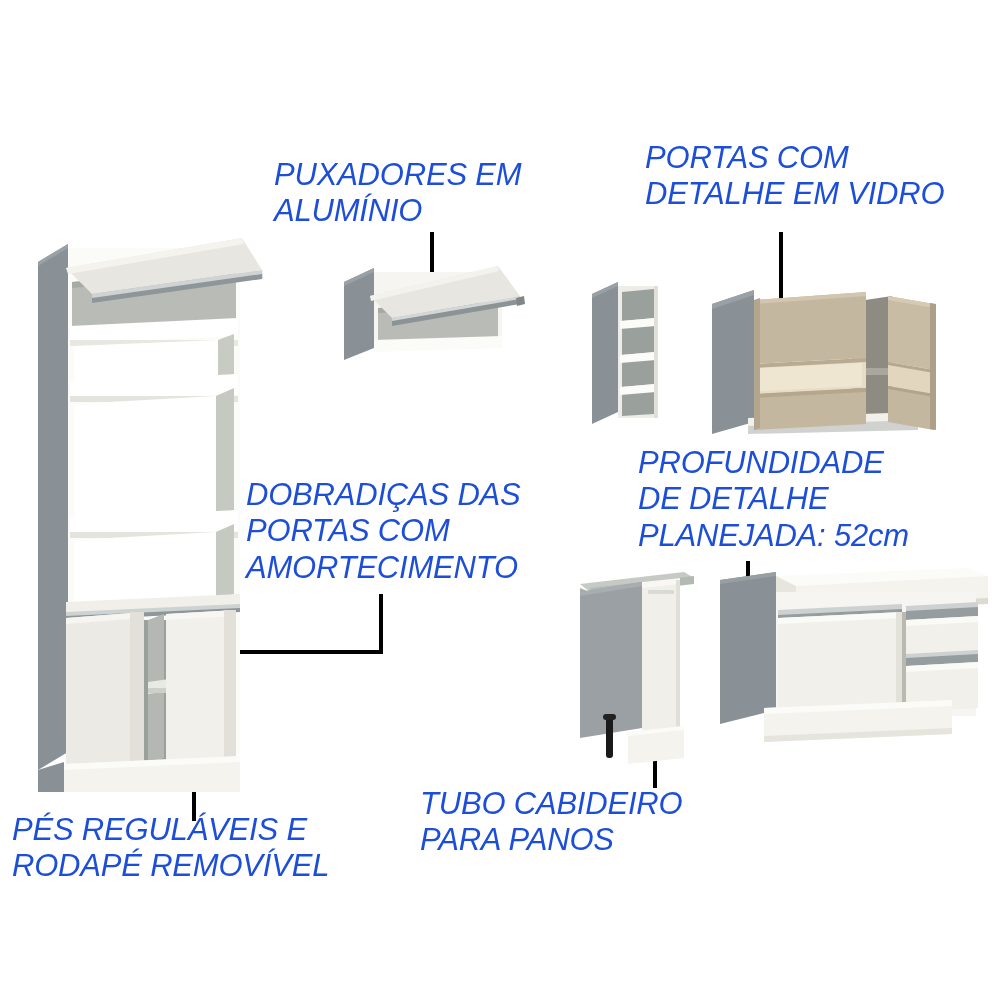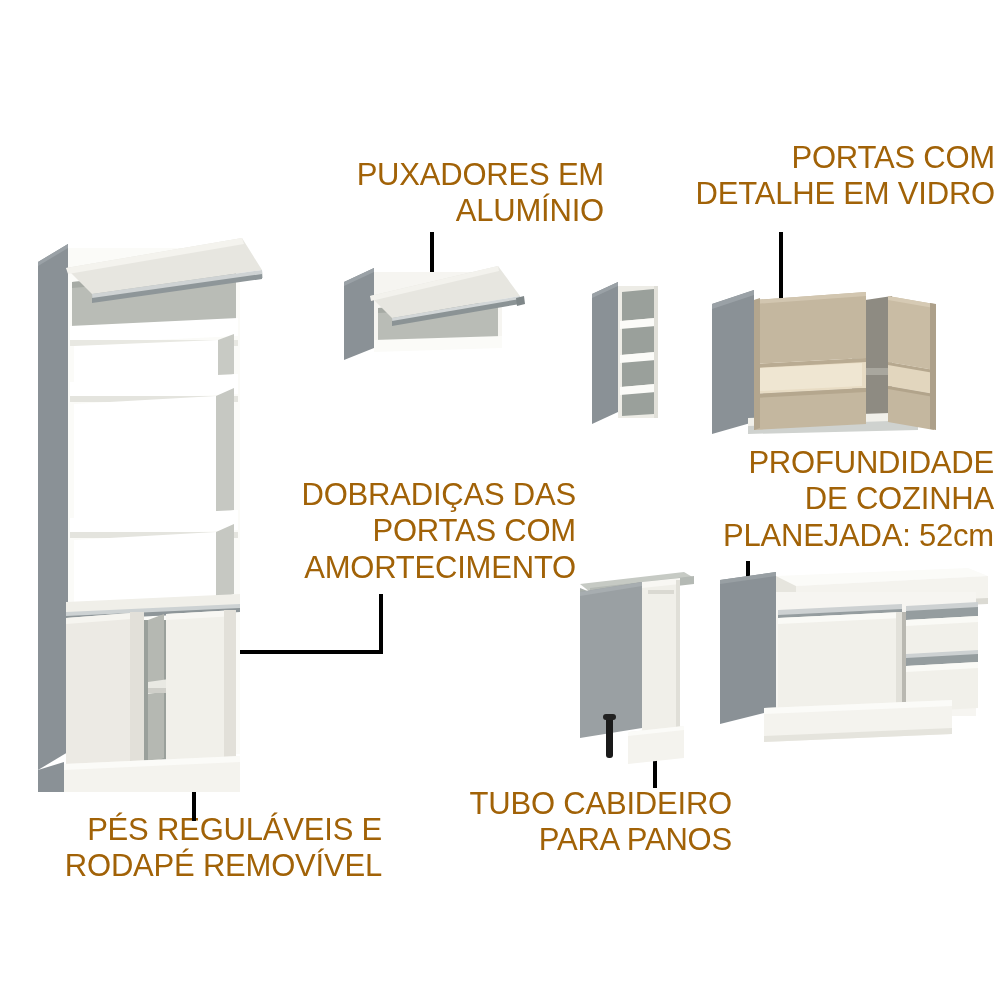--- a/index.html
+++ b/index.html
@@ -6,27 +6,28 @@
   html, body {
     width: 1000px; height: 1000px;
     background: #ffffff;
     font-family: "Liberation Sans", sans-serif;
     overflow: hidden;
   }
   #stage { position: relative; width: 1000px; height: 1000px; background:#fff; }
 
   .callout {
     position: absolute;
-    text-align: right;
-    color: #a16207;
+    text-align: left;
+    color: #1d4ed8;
     font-size: 31px;
     line-height: 1.17;
     letter-spacing: -0.2px;
     white-space: pre-line;
     font-weight: 400;
+    font-style: italic;
   }
 
   .leader { position: absolute; background: #000; }
   .leader-v { width: 4px; }
   .leader-h { height: 4px; }
 
   svg.art { position: absolute; display: block; }
 </style>
 </head>
 <body>
@@ -37,21 +38,21 @@
 ALUMÍNIO</div>
 
   <div class="callout" style="left:645px; top:140px; width:350px;">PORTAS COM
 DETALHE EM VIDRO</div>
 
   <div class="callout" style="left:246px; top:477px; width:330px;">DOBRADIÇAS DAS
 PORTAS COM
 AMORTECIMENTO</div>
 
   <div class="callout" style="left:638px; top:445px; width:356px;">PROFUNDIDADE
-DE COZINHA
+DE DETALHE
 PLANEJADA: 52cm</div>
 
   <div class="callout" style="left:420px; top:786px; width:312px;">TUBO CABIDEIRO
 PARA PANOS</div>
 
   <div class="callout" style="left:12px; top:812px; width:370px;">PÉS REGULÁVEIS E
 RODAPÉ REMOVÍVEL</div>
 
   <div class="leader leader-v" style="left:430px; top:232px; height:108px;"></div>
 

